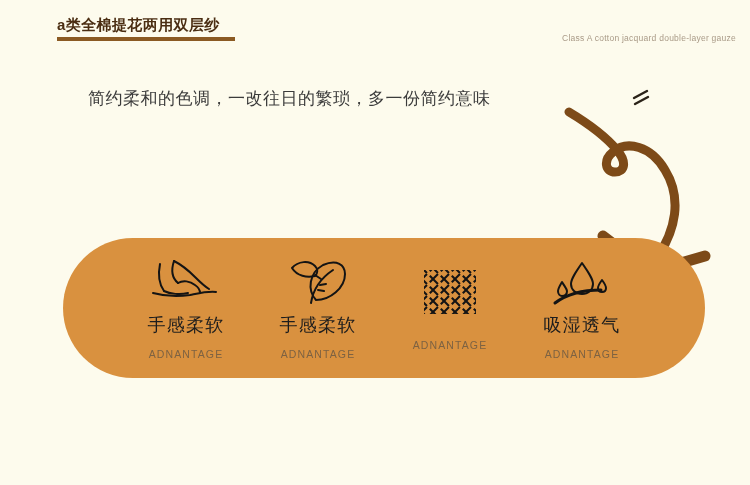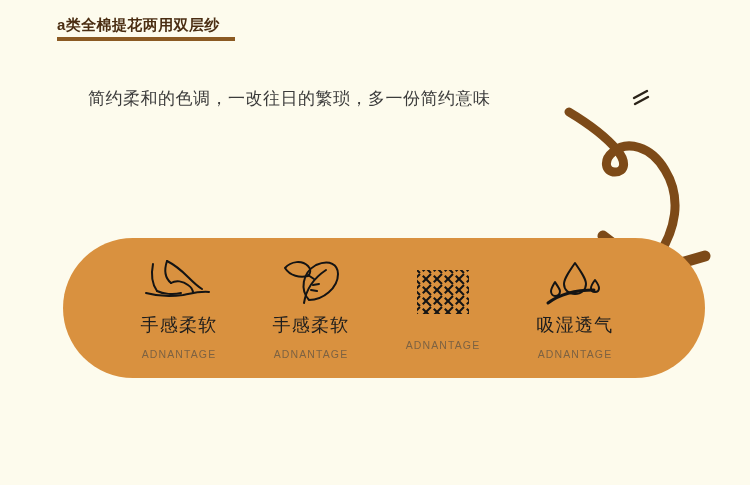--- a/index.html
+++ b/index.html
@@ -85,21 +85,21 @@
     position: absolute;
     left: 63px;
     top: 238px;
     width: 642px;
     height: 140px;
     background: #d9913f;
     border-radius: 70px;
   }
   .features {
     position: absolute;
-    left: 56px;
+    left: 63px;
     top: 238px;
     width: 642px;
     height: 140px;
     display: flex;
     align-items: center;
     justify-content: space-between;
     padding: 0 58px;
     box-sizing: border-box;
   }
   .feature {
@@ -132,20 +132,21 @@
 </style>
 </head>
 <body>
 
 <div class="page">
 
   <div class="header-title-wrap">
     <div class="header-title">a类全棉提花两用双层纱</div>
     <div class="header-underline"></div>
   </div>
+  <div class="header-en">Class A cotton jacquard double-layer gauze</div>
 
   <div class="headline">简约柔和的色调，一改往日的繁琐，多一份简约意味</div>
 
   <svg class="tick-svg" viewBox="0 0 30 26">
     <path d="M4 12 L17 5" stroke="#2a2218" stroke-width="2.4" stroke-linecap="round" fill="none"></path>
     <path d="M5 18 L18 11" stroke="#2a2218" stroke-width="2.4" stroke-linecap="round" fill="none"></path>
   </svg>
 
   <svg class="arrow-svg" viewBox="0 0 195 240">
     <g fill="none" stroke="#7d4a18" stroke-width="9" stroke-linecap="round" stroke-linejoin="round">

